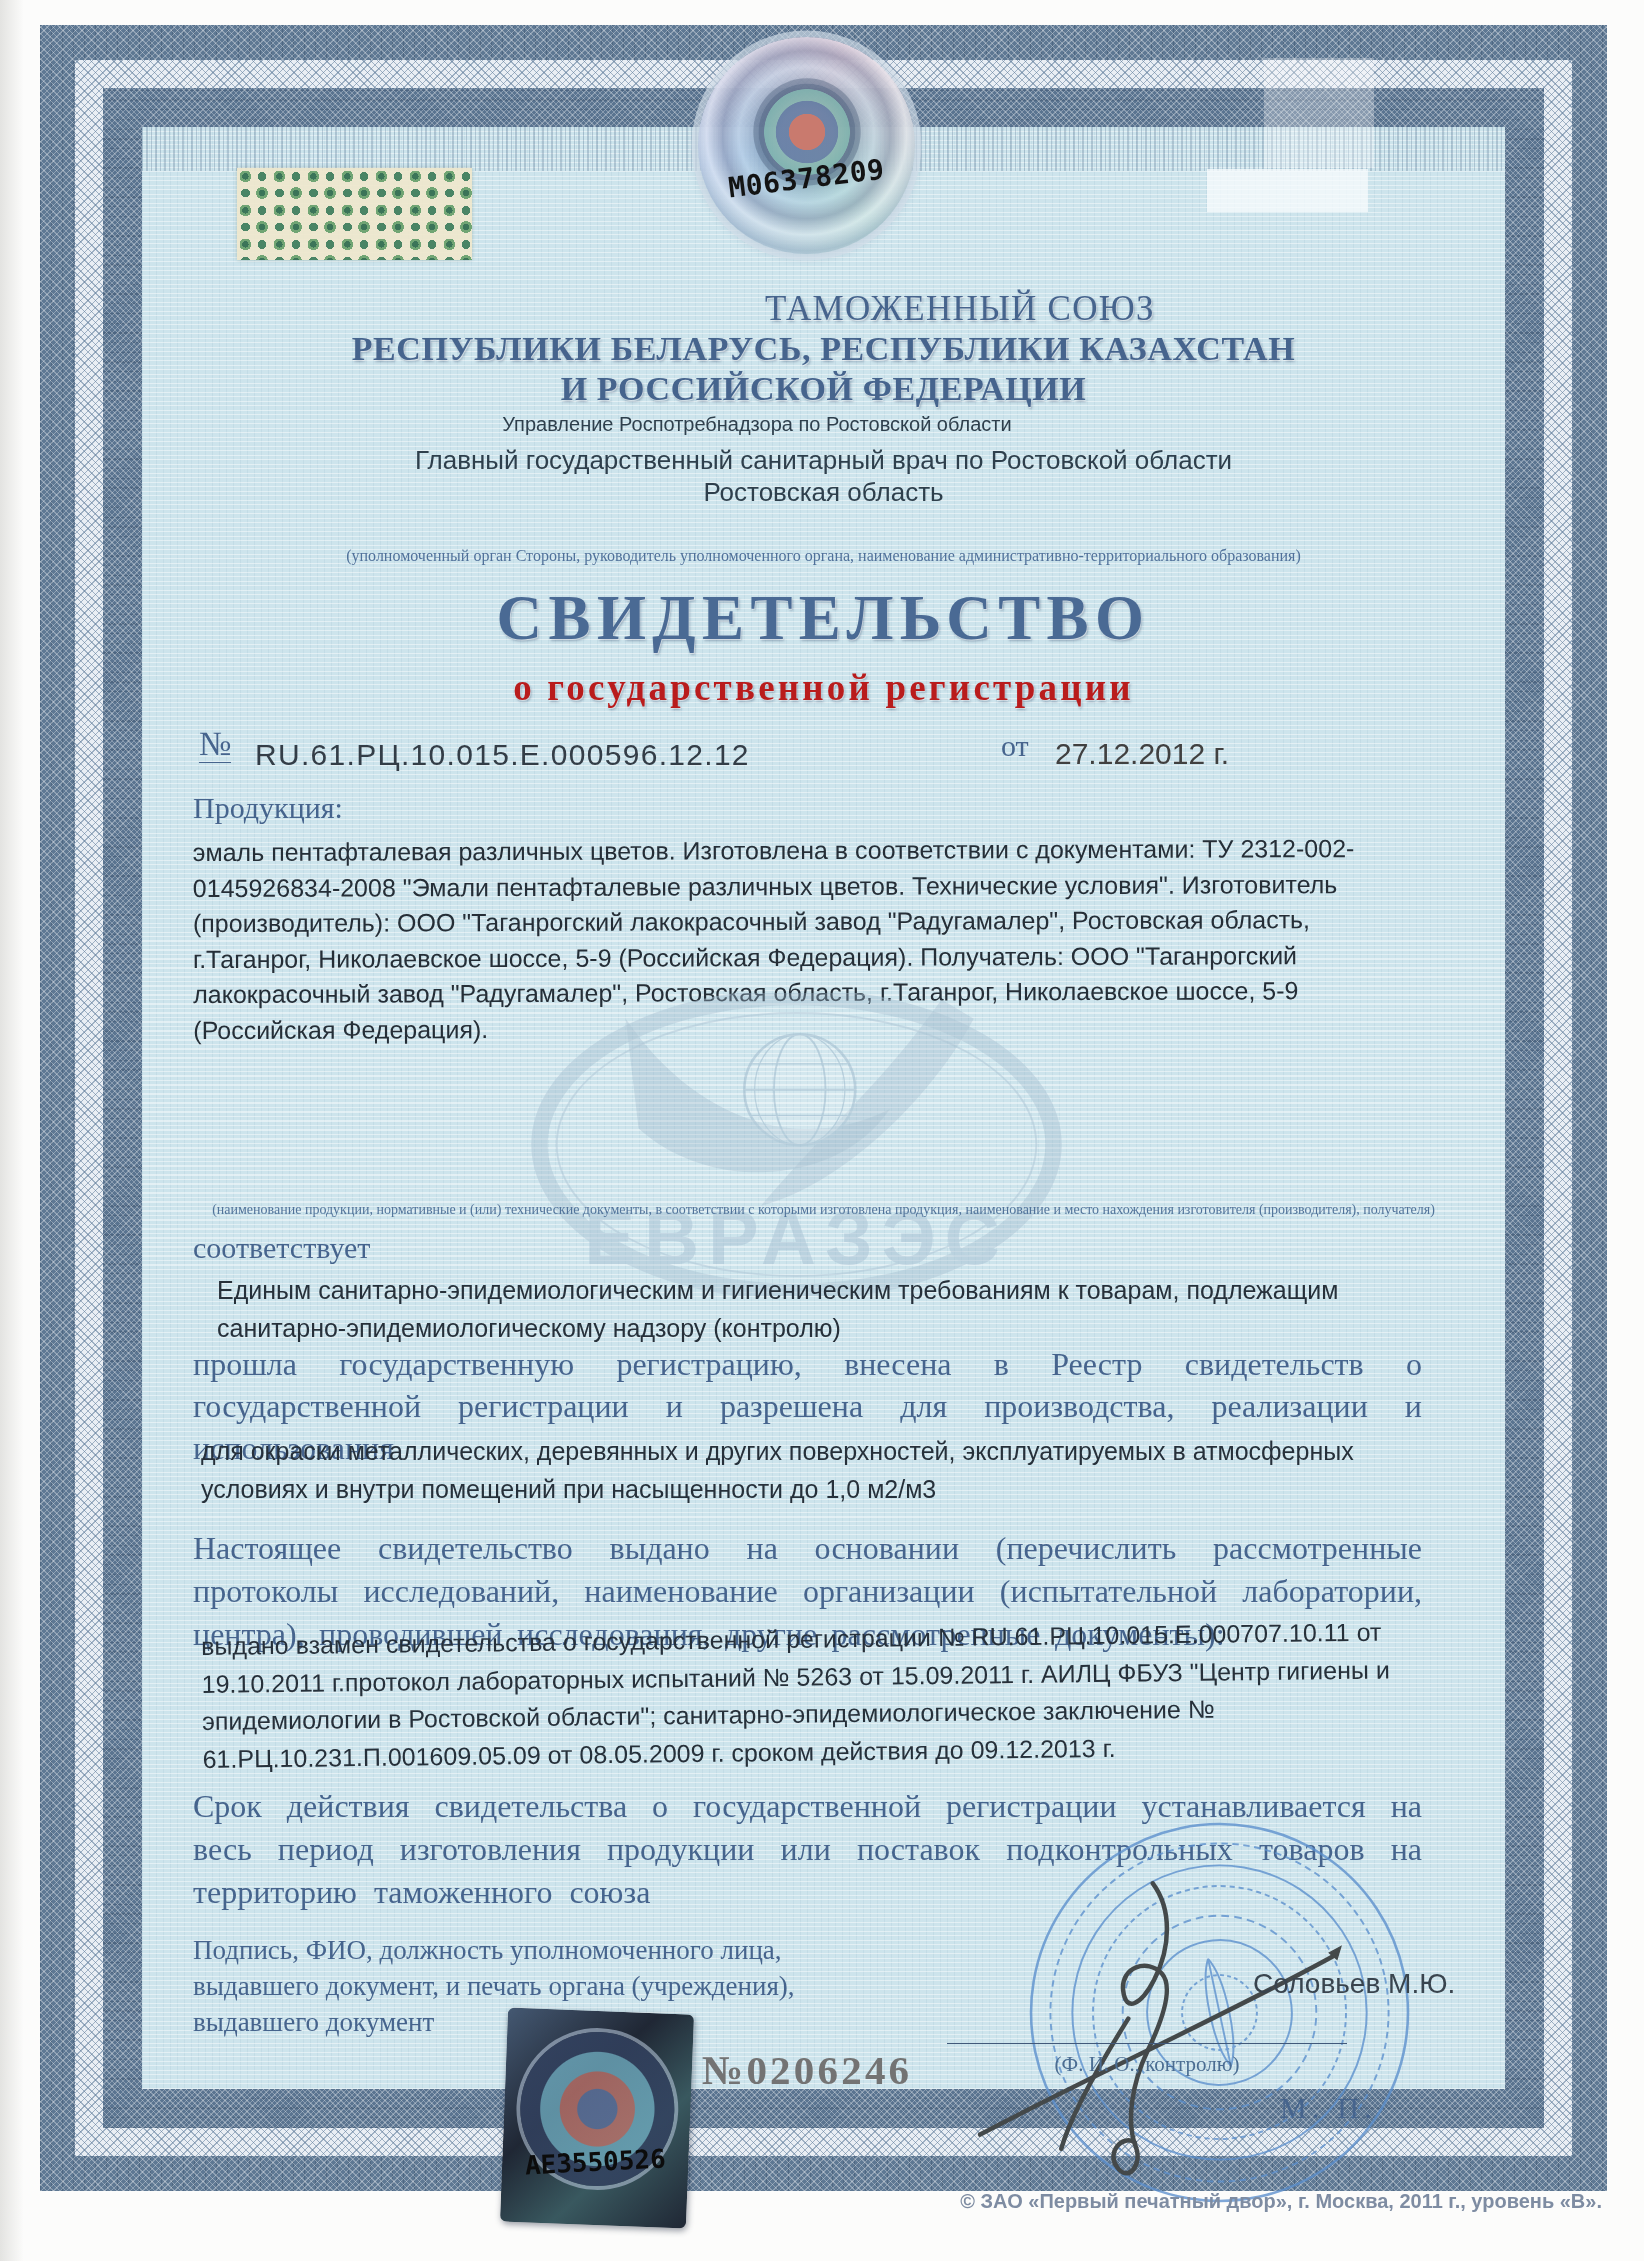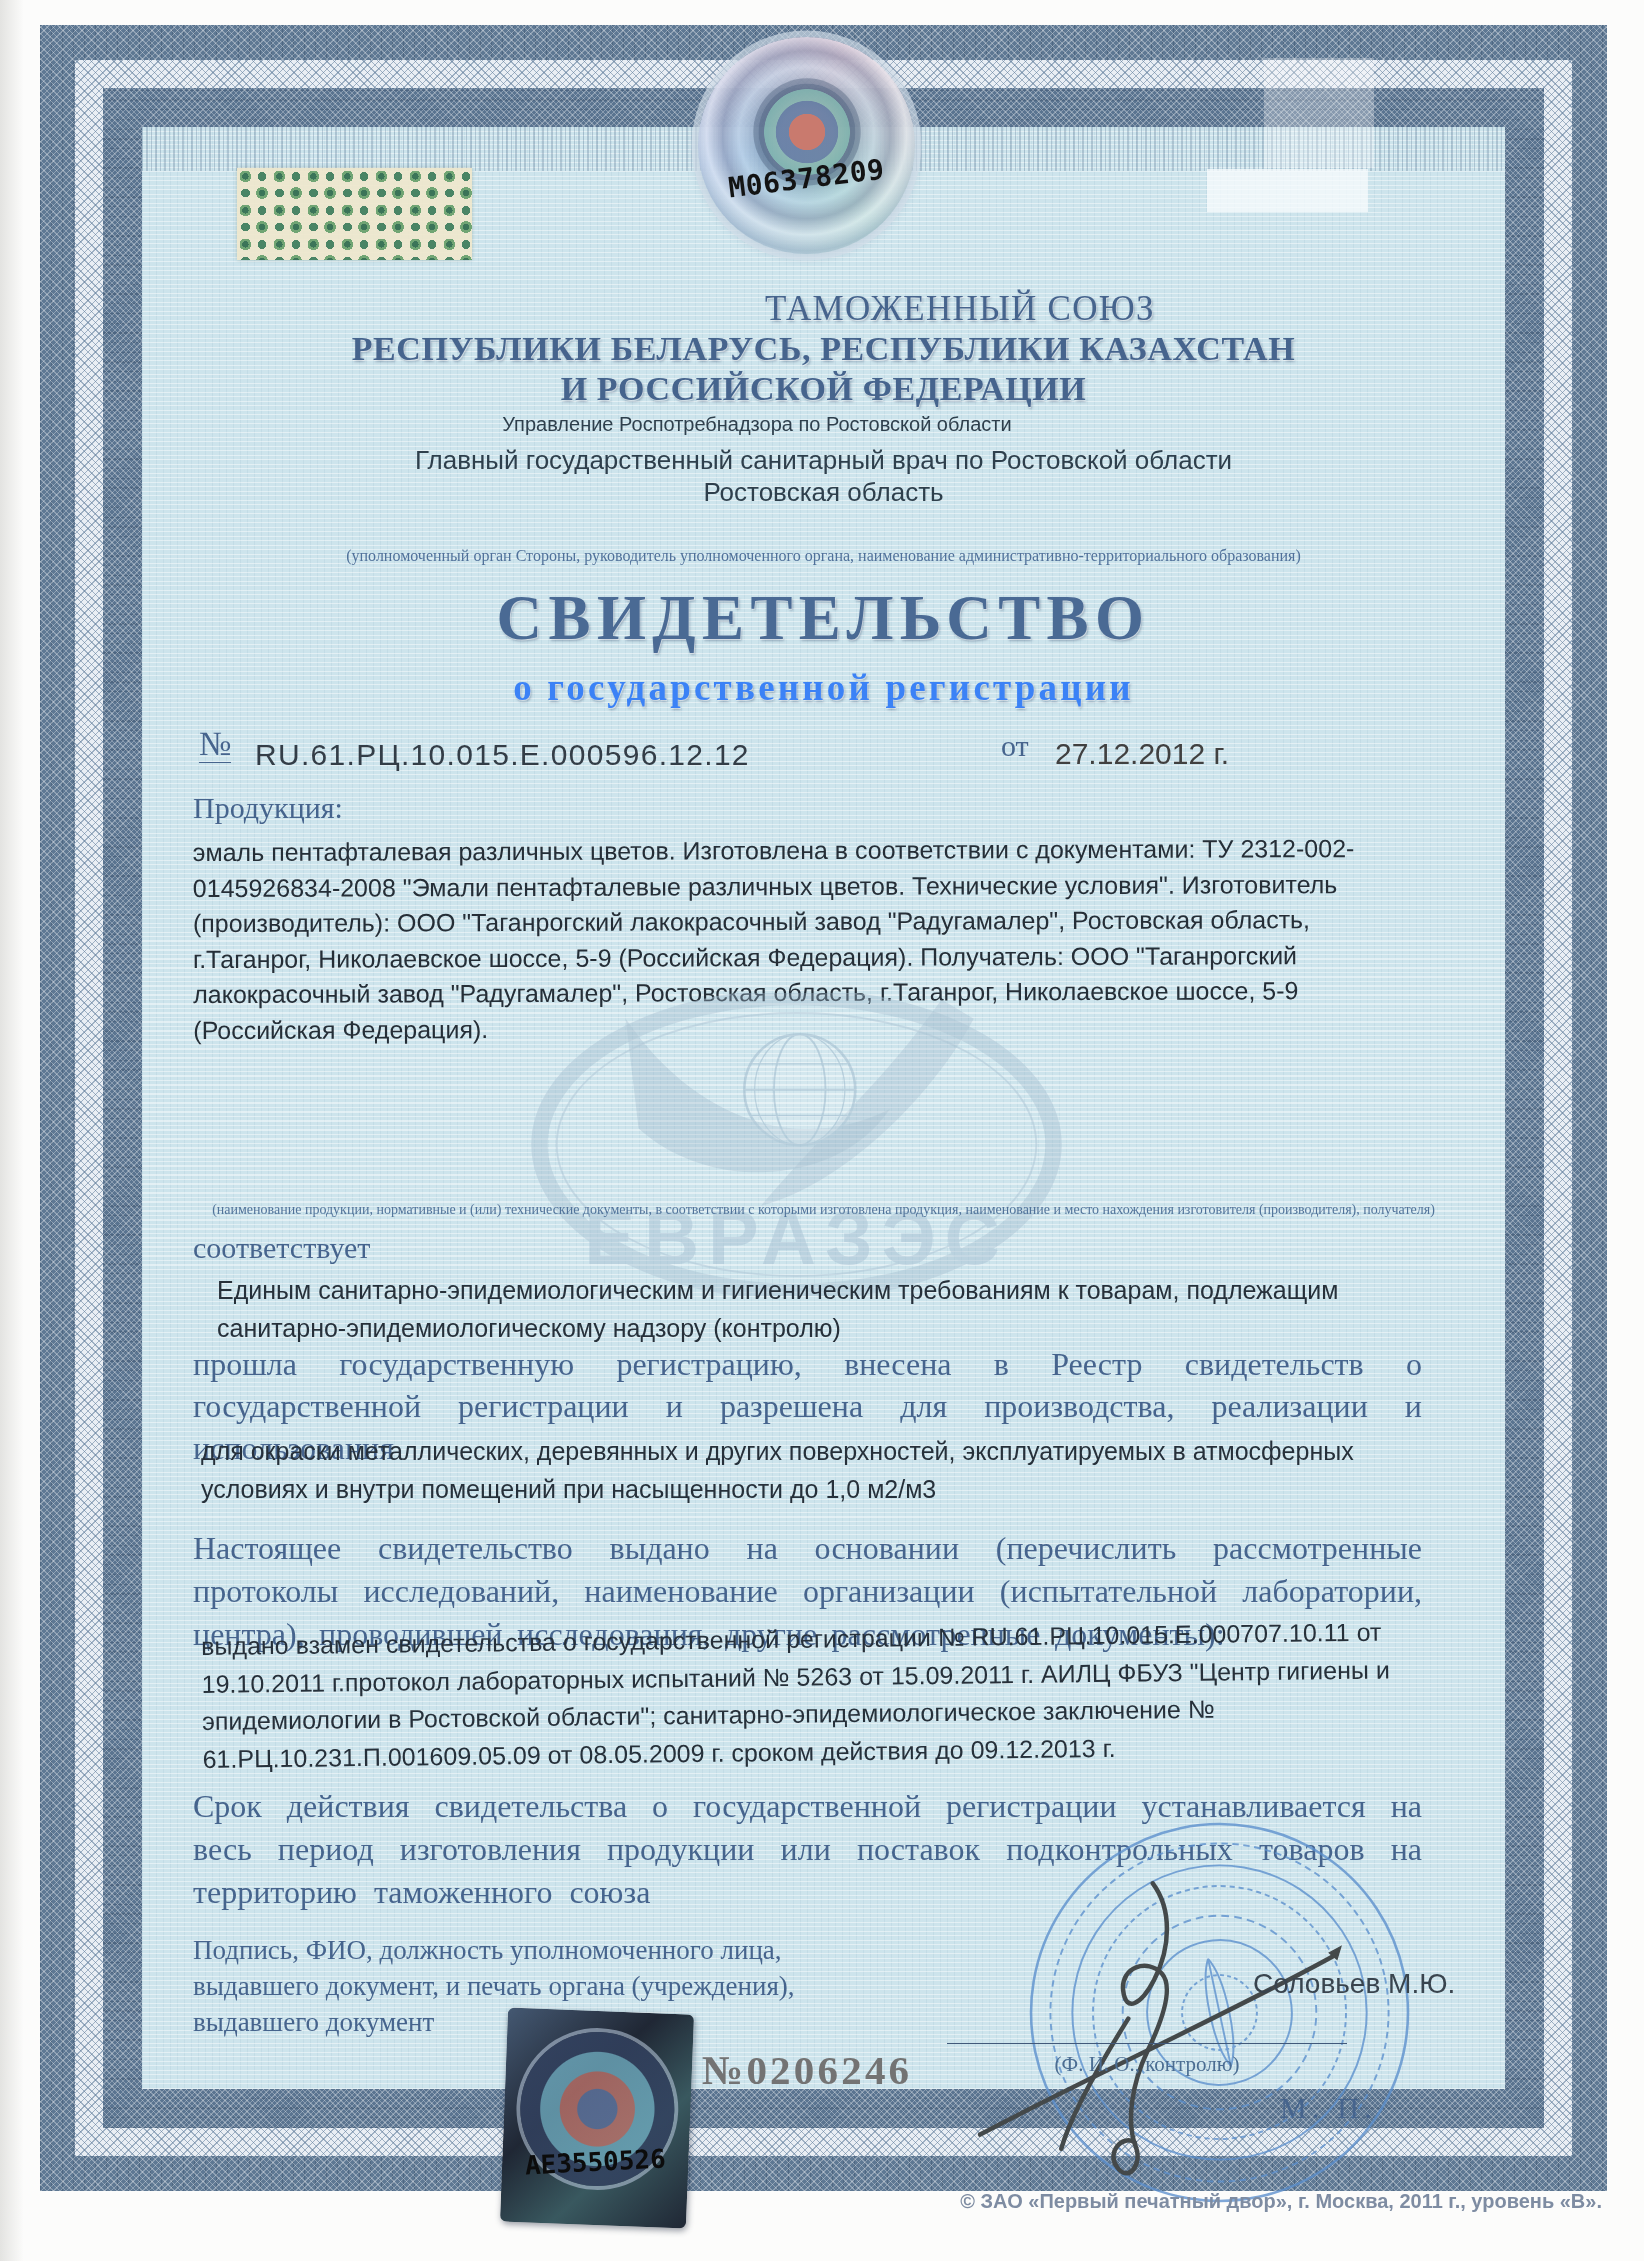--- a/index.html
+++ b/index.html
@@ -97,21 +97,21 @@
   <div class="abs serif center engrave" style="left:142px;top:330px;width:1363px;font-size:34px;font-weight:bold;letter-spacing:0.6px;">РЕСПУБЛИКИ БЕЛАРУСЬ, РЕСПУБЛИКИ КАЗАХСТАН</div>
   <div class="abs serif center engrave" style="left:142px;top:370px;width:1363px;font-size:34px;font-weight:bold;letter-spacing:0.6px;">И РОССИЙСКОЙ ФЕДЕРАЦИИ</div>
 
   <div class="abs sans center" style="left:142px;top:413px;width:1230px;font-size:20px;color:#2e3f4c;">Управление Роспотребнадзора по Ростовской области</div>
   <div class="abs sans center" style="left:142px;top:445px;width:1363px;font-size:26px;color:#2e3f4c;">Главный государственный санитарный врач по Ростовской области</div>
   <div class="abs sans center" style="left:142px;top:477px;width:1363px;font-size:26px;color:#2e3f4c;">Ростовская область</div>
 
   <div class="abs serif center" style="left:177px;top:547px;width:1293px;font-size:16px;color:#50719a;white-space:nowrap;">(уполномоченный орган Стороны, руководитель уполномоченного органа, наименование административно-территориального образования)</div>
 
   <div class="abs serif center engrave" style="left:142px;top:582px;width:1363px;font-size:63px;font-weight:bold;letter-spacing:6.4px;color:#4a6a94;">СВИДЕТЕЛЬСТВО</div>
-  <div class="abs serif center engrave" style="left:142px;top:666px;width:1363px;font-size:37px;font-weight:bold;letter-spacing:3.2px;color:#3b82f6;">о государственной регистрации</div>
+  <div class="abs serif center engrave" style="left:142px;top:666px;width:1363px;font-size:37px;font-weight:bold;letter-spacing:3.2px;color:#b91c1c;">о государственной регистрации</div>
 
   <div class="abs serif" style="left:199px;top:726px;font-size:34px;border-bottom:1.9px solid #46648d;line-height:1.05;">№</div>
   <div class="abs sans" style="left:255px;top:738px;font-size:30px;letter-spacing:1.3px;color:#333d47;">RU.61.РЦ.10.015.Е.000596.12.12</div>
   <div class="abs serif" style="left:1001px;top:729px;font-size:30px;">от</div>
   <div class="abs sans" style="left:1055px;top:737px;font-size:30px;color:#404040;">27.12.2012 г.</div>
 
   <div class="abs serif" style="left:193px;top:791px;font-size:30px;">Продукция:</div>
   <div class="abs sans" style="left:193px;top:833px;width:1213px;font-size:25px;line-height:1.42;transform:rotate(-0.2deg);">эмаль пентафталевая различных цветов. Изготовлена в соответствии с документами: ТУ 2312-002-0145926834-2008 "Эмали пентафталевые различных цветов. Технические условия". Изготовитель (производитель): ООО "Таганрогский лакокрасочный завод "Радугамалер", Ростовская область, г.Таганрог, Николаевское шоссе, 5-9 (Российская Федерация).  Получатель: ООО "Таганрогский лакокрасочный завод "Радугамалер", Ростовская область, г.Таганрог, Николаевское шоссе, 5-9 (Российская Федерация).</div>
 
   <svg class="abs" style="left:529px;top:993px;opacity:.5;" width="535" height="303" viewBox="0 0 830 470">

